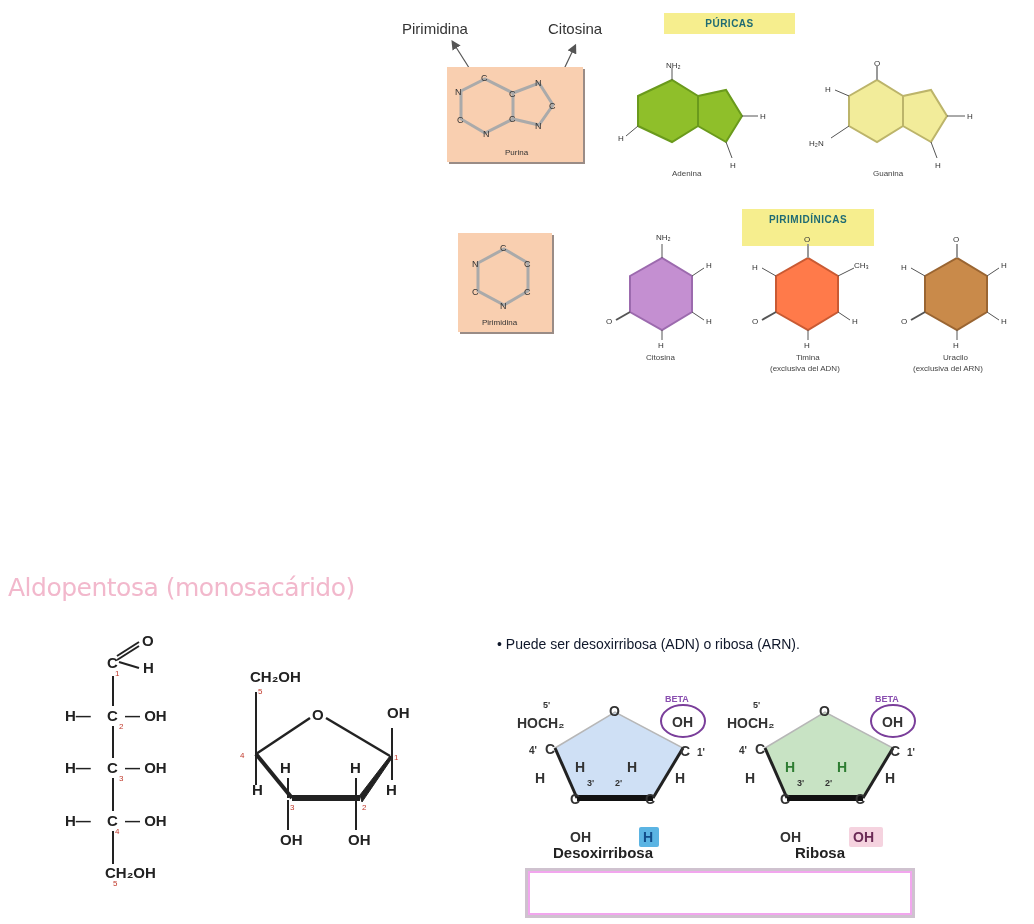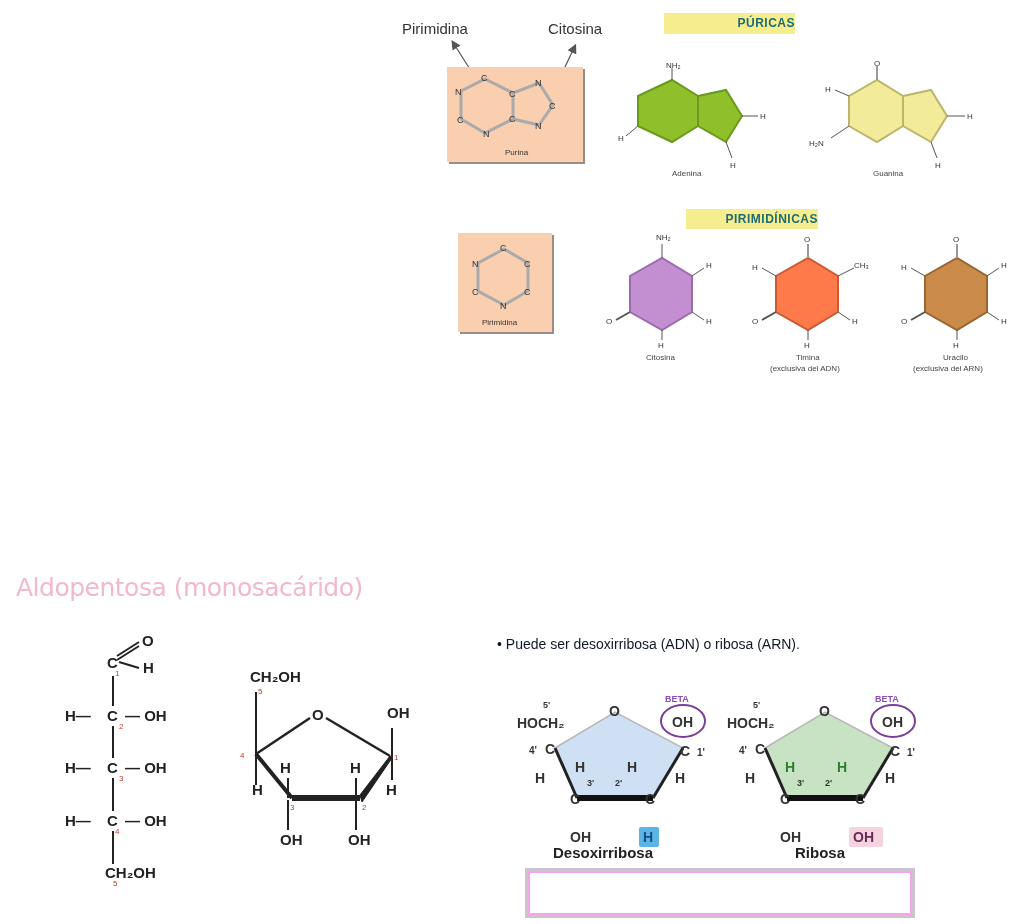--- a/index.html
+++ b/index.html
@@ -1,22 +1,22 @@
 <!DOCTYPE html>
 <html><head>
 <meta charset="utf-8">
 <style>
   html, body { margin:0; padding:0; background:#ffffff; }
   body { width:1034px; height:924px; position:relative; overflow:hidden; font-family:"Liberation Sans", sans-serif; color:#222; }
   .abs { position:absolute; }
   svg text { font-family:"Liberation Sans", sans-serif; }
   .serif { font-family:"Liberation Serif", serif; }
   .hdr-label { font-size:15px; color:#333; }
-  .tag { background:#f6ee8e; color:#1f6b73; font-weight:bold; font-size:12px; text-align:right; letter-spacing:0.5px; }
-  .title { font-size:25px; color:#f2b8cc; font-family:"DejaVu Sans", sans-serif; letter-spacing:-0.5px;margin-left:8px; }
+  .tag { background:#f6ee8e; color:#1f6b73; font-weight:bold; font-size:10px; text-align:center; letter-spacing:0.5px; }
+  .title { font-size:25px; color:#f2b8cc; font-family:"DejaVu Sans", sans-serif; letter-spacing:-0.5px; }
   .bullet { font-size:14px; color:#0f172a; }
   .answer-box { border:2px solid #f2a6ee; box-shadow:0 0 0 3px #cfc2cf; background:#fff; }
 </style>
 </head>
 <body>
 
 <div class="abs hdr-label" style="left:402px;top:20px;">Pirimidina</div>
 <div class="abs hdr-label" style="left:548px;top:20px;">Citosina</div>
 
 <svg class="abs" style="left:440px;top:38px;" width="150" height="60">
@@ -94,21 +94,21 @@
       <text x="42" y="18">C</text>
       <text x="66" y="34">C</text>
       <text x="66" y="62">C</text>
       <text x="42" y="76">N</text>
       <text x="14" y="62">C</text>
     </g>
     <text x="24" y="92" font-size="8" fill="#333">Pirimidina</text>
   </svg>
 </div>
 
-<div class="abs tag" style="left:686px;top:209px;width:132px;height:20px;line-height:21px;">PIRIMIDÍNICAS</div>
+<div class="abs tag" style="left:742px;top:209px;width:132px;height:37px;line-height:21px;">PIRIMIDÍNICAS</div>
 
 <svg class="abs" style="left:600px;top:228px;" width="130" height="140">
   <polygon points="30,48 62,30 92,48 92,84 62,102 30,84" fill="#c48fd1" stroke="#9c6aae" stroke-width="2"></polygon>
   <line x1="62" y1="30" x2="62" y2="16" stroke="#555"></line>
   <line x1="92" y1="48" x2="104" y2="40" stroke="#555"></line>
   <line x1="92" y1="84" x2="104" y2="92" stroke="#555"></line>
   <line x1="30" y1="84" x2="16" y2="92" stroke="#555" stroke-width="2"></line>
   <line x1="62" y1="102" x2="62" y2="112" stroke="#555"></line>
   <g font-size="8" fill="#333">
     <text x="56" y="12">NH₂</text>

